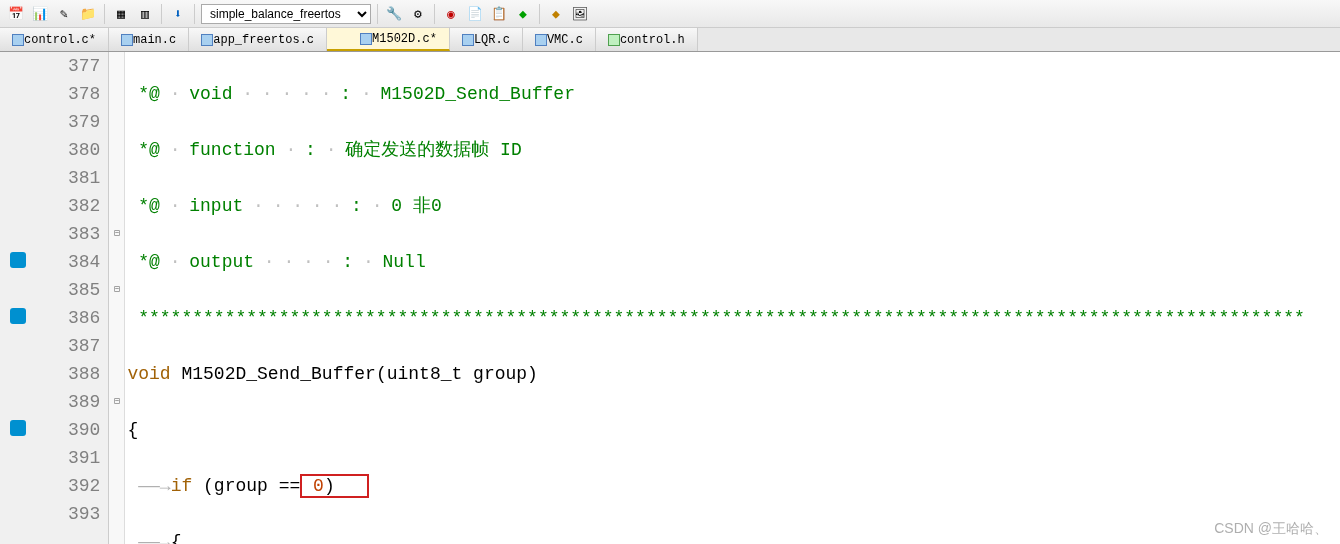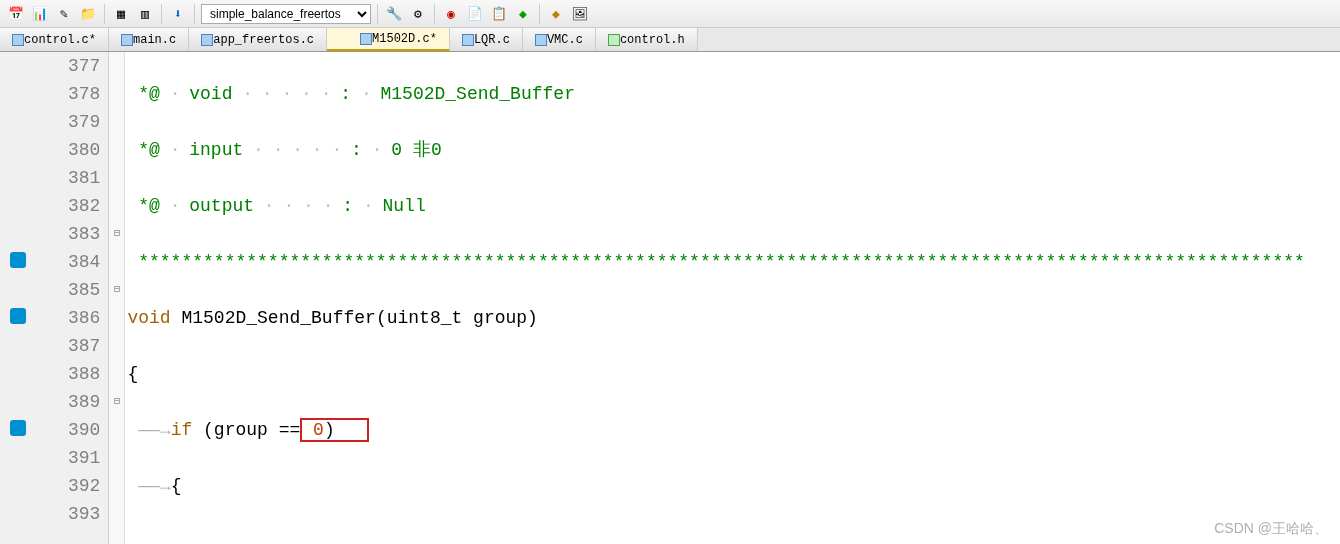--- a/index.html
+++ b/index.html
@@ -224,20 +224,21 @@
       <div>&nbsp;</div>
       <div>&nbsp;</div>
     <div>⊟</div>
     <div>&nbsp;</div>
       <div>&nbsp;</div>
       <div>&nbsp;</div>
       <div>&nbsp;</div>
   </div>
   <div class="code">
 <div class="code-line"><span class="comment"> <span>*@</span><span class="dots"> · </span><span>void</span><span class="dots"> · · · · · </span>:<span class="dots"> · </span><span>M1502D_Send_Buffer</span></span></div>
+<div class="code-line"><span class="comment"> <span>*@</span><span class="dots"> · </span><span>function</span><span class="dots"> · </span>:<span class="dots"> · </span><span>确定发送的数据帧 ID</span></span></div>
 <div class="code-line"><span class="comment"> <span>*@</span><span class="dots"> · </span><span>input</span><span class="dots"> · · · · · </span>:<span class="dots"> · </span><span>0 非0</span></span></div>
 <div class="code-line"><span class="comment"> <span>*@</span><span class="dots"> · </span><span>output</span><span class="dots"> · · · · </span>:<span class="dots"> · </span><span>Null</span></span></div>
 <div class="code-line"><span class="comment"> <span>************************************************************************************************************</span></span></div>
 <div class="code-line"><span class="keyword">void</span> <span>M1502D_Send_Buffer</span><span>(uint8_t group)</span></div>
 <div class="code-line"><span>{</span></div>
 <div class="code-line"><span class="arrow"> ——→</span><span class="keyword">if</span><span> (group ==</span><span class="red-box"><span class="number"> 0</span><span>)</span>   </span></div>
 <div class="code-line"><span class="arrow"> ——→</span><span>{</span></div>
 
 
 

